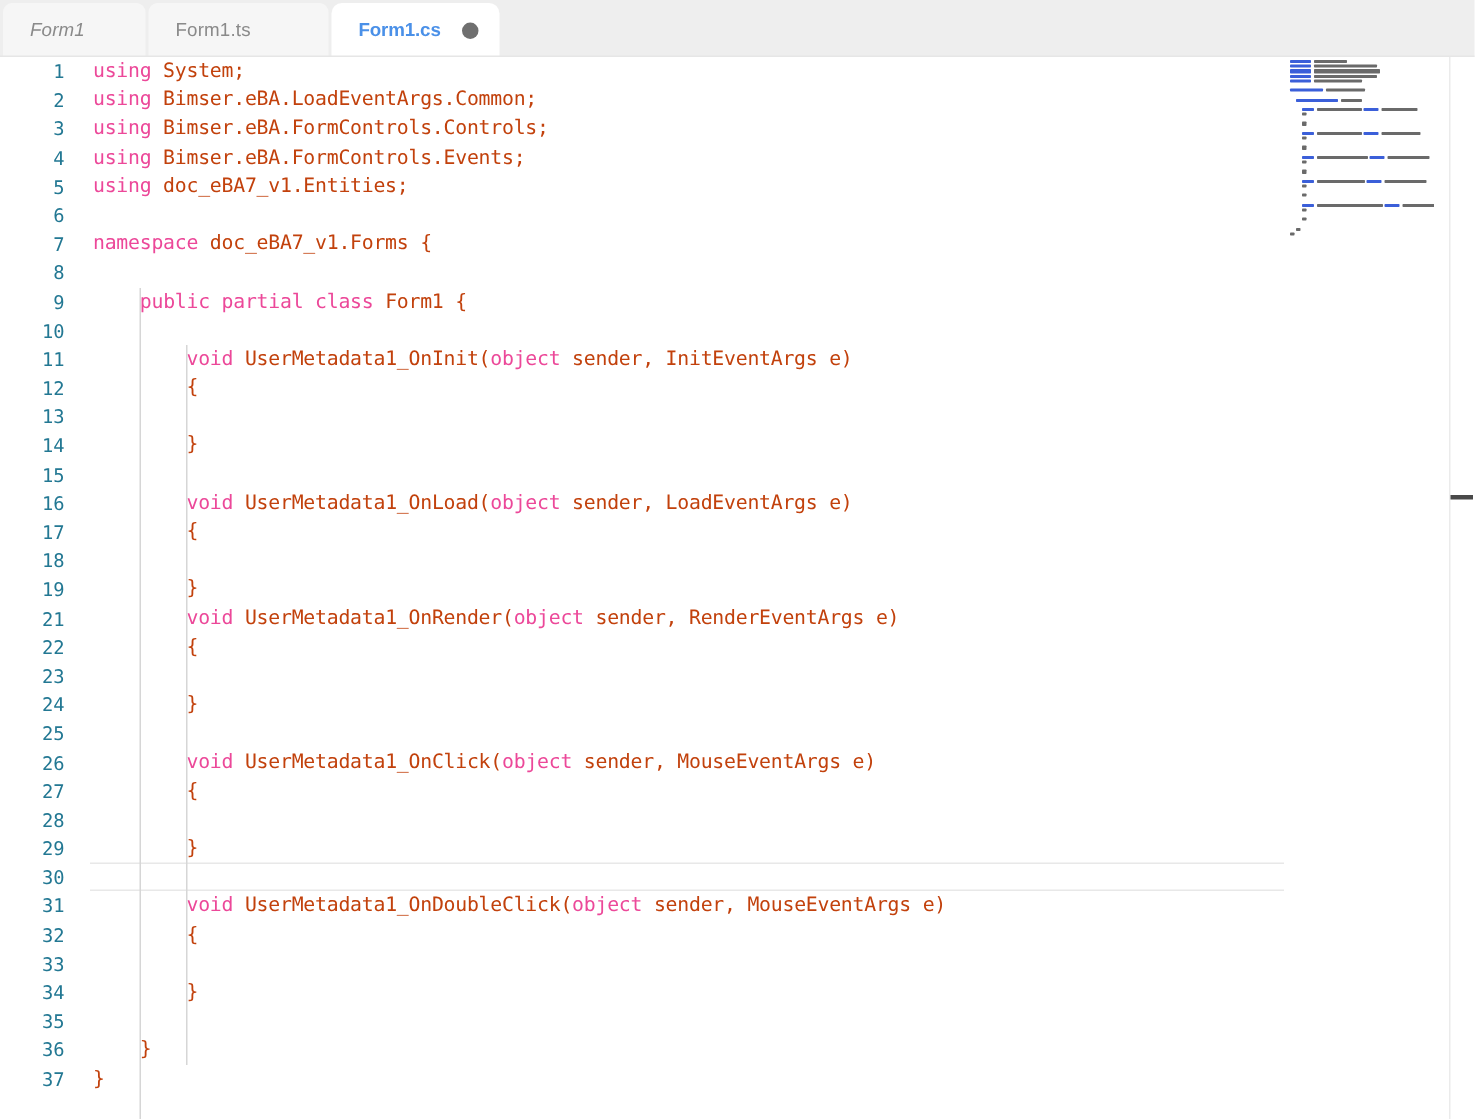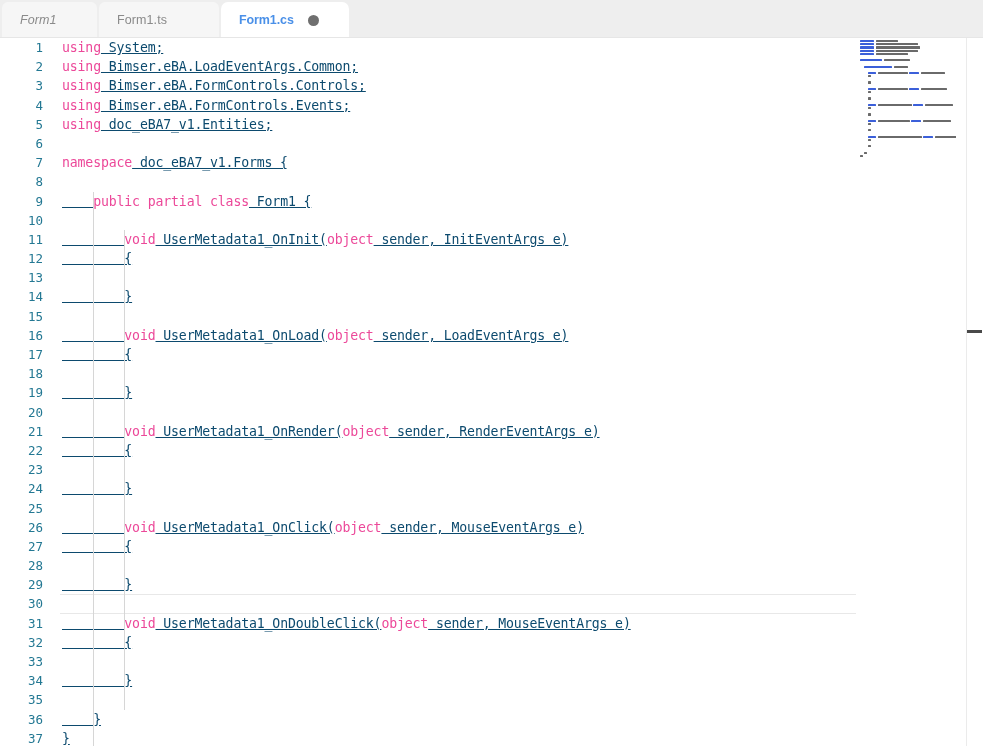--- a/index.html
+++ b/index.html
@@ -58,21 +58,21 @@
     background: #ffffff;
     border-radius: 7px 7px 0 0;
   }
   .tab.active .tab-label {
     color: #4a90e8;
     font-weight: bold;
     letter-spacing: -0.1px;
   }
   .tab-w1 { width: 95px; font-style: italic; }
   .tab-w2 { width: 120px; align-items: center; }
-  .tab-w3 { width: 128px; }
+  .tab-w3 { width: 112px; }
 
   .dirty-dot {
     width: 11px;
     height: 11px;
     border-radius: 50%;
     background: #6f6f6f;
     margin-left: 14px;
     flex: none;
   }
 
@@ -127,21 +127,21 @@
     position: absolute;
     left: 62px;
     top: 0;
     font-family: "DejaVu Sans Mono", "Liberation Mono", monospace;
     font-size: 13.2px;
     color: #1a1a1a;
     letter-spacing: -0.15px;
   }
 
   .kw { color: #ec4899; }
-  .pl { color: #0c4a6e; text-decoration: underline; }
+  .pl { color: #c2410c; }
 
   
   .guide {
     position: absolute;
     width: 1px;
     background: #d6d6d6;
   }
 
   
   .minimap {
@@ -238,21 +238,20 @@
         <div class="row"><span class="lnum">10</span><span class="ltext"></span></div>
         <div class="row"><span class="lnum">11</span><span class="ltext"><span class="pl">        </span><span class="kw">void</span><span class="pl"> UserMetadata1_OnInit(</span><span class="kw">object</span><span class="pl"> sender, InitEventArgs e)</span></span></div>
         <div class="row"><span class="lnum">12</span><span class="ltext"><span class="pl">        {</span></span></div>
         <div class="row"><span class="lnum">13</span><span class="ltext"></span></div>
         <div class="row"><span class="lnum">14</span><span class="ltext"><span class="pl">        }</span></span></div>
         <div class="row"><span class="lnum">15</span><span class="ltext"></span></div>
         <div class="row"><span class="lnum">16</span><span class="ltext"><span class="pl">        </span><span class="kw">void</span><span class="pl"> UserMetadata1_OnLoad(</span><span class="kw">object</span><span class="pl"> sender, LoadEventArgs e)</span></span></div>
         <div class="row"><span class="lnum">17</span><span class="ltext"><span class="pl">        {</span></span></div>
         <div class="row"><span class="lnum">18</span><span class="ltext"></span></div>
         <div class="row"><span class="lnum">19</span><span class="ltext"><span class="pl">        }</span></span></div>
-        <div class="row"><span class="lnum">20</span><span class="ltext"></span></div>
         <div class="row"><span class="lnum">21</span><span class="ltext"><span class="pl">        </span><span class="kw">void</span><span class="pl"> UserMetadata1_OnRender(</span><span class="kw">object</span><span class="pl"> sender, RenderEventArgs e)</span></span></div>
         <div class="row"><span class="lnum">22</span><span class="ltext"><span class="pl">        {</span></span></div>
         <div class="row"><span class="lnum">23</span><span class="ltext"></span></div>
         <div class="row"><span class="lnum">24</span><span class="ltext"><span class="pl">        }</span></span></div>
         <div class="row"><span class="lnum">25</span><span class="ltext"></span></div>
         <div class="row"><span class="lnum">26</span><span class="ltext"><span class="pl">        </span><span class="kw">void</span><span class="pl"> UserMetadata1_OnClick(</span><span class="kw">object</span><span class="pl"> sender, MouseEventArgs e)</span></span></div>
         <div class="row"><span class="lnum">27</span><span class="ltext"><span class="pl">        {</span></span></div>
         <div class="row"><span class="lnum">28</span><span class="ltext"></span></div>
         <div class="row"><span class="lnum">29</span><span class="ltext"><span class="pl">        }</span></span></div>
         <div class="row current"><span class="lnum">30</span><span class="ltext"></span></div>

